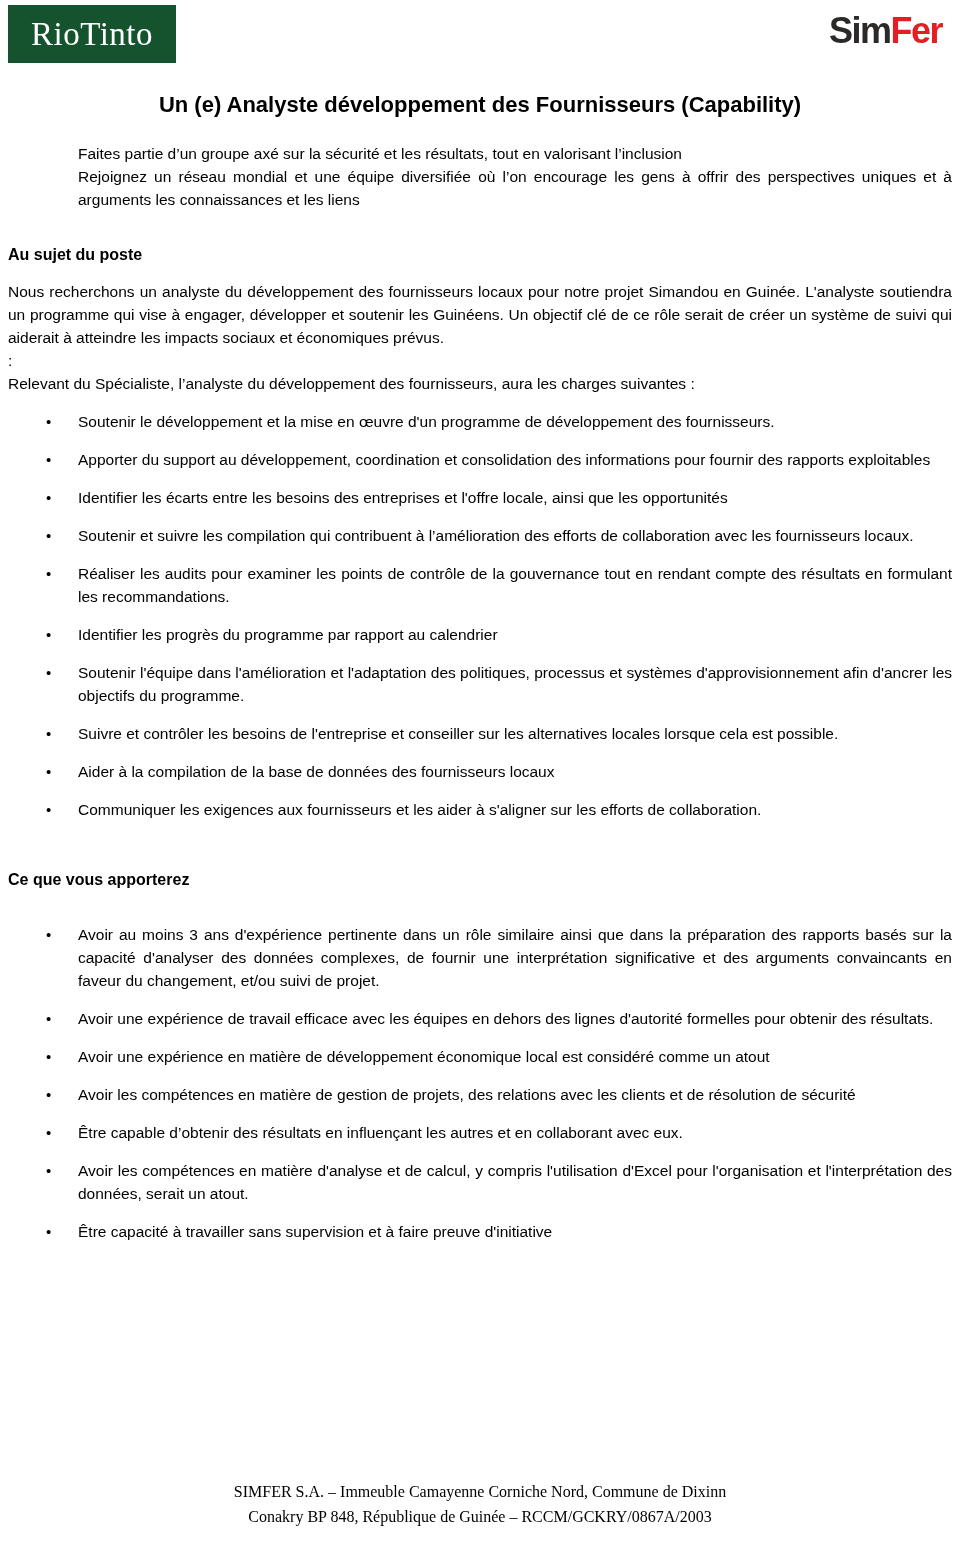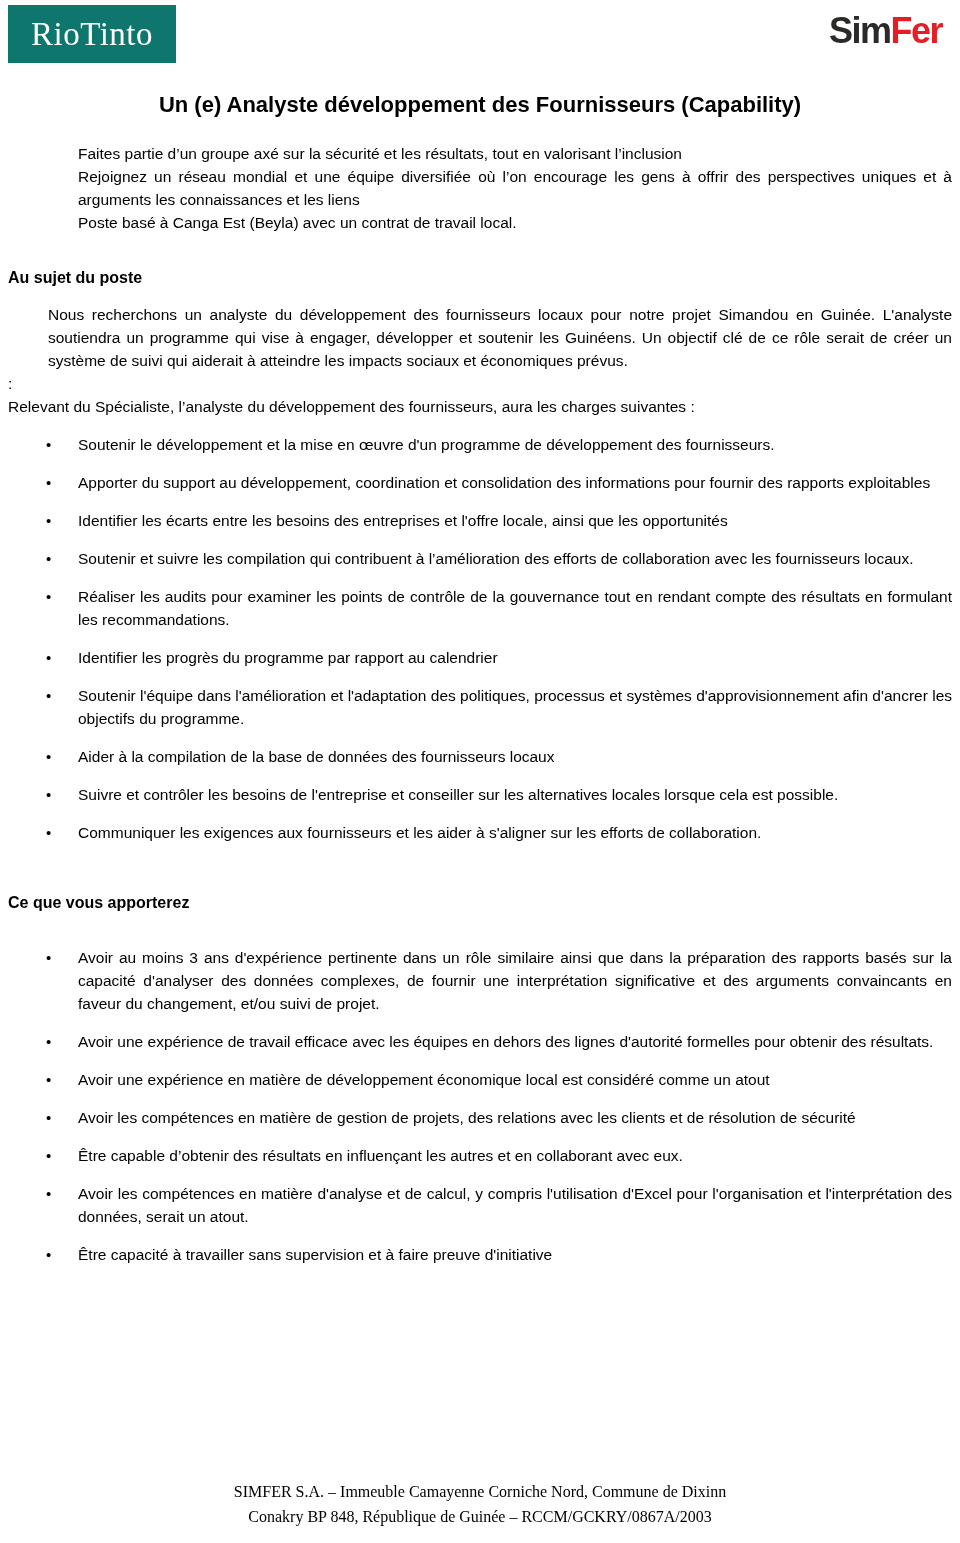--- a/index.html
+++ b/index.html
@@ -11,40 +11,40 @@
     font-size:15.5px; line-height:23px;
   }
   .page {
     width:960px; min-height:1543px;
     padding:5px 8px 14px 8px;
     display:flex; flex-direction:column;
   }
   
   .header-row { display:flex; justify-content:space-between; align-items:flex-start; }
   .rio-logo {
-    width:168px; height:58px; background:#0f766e;
+    width:168px; height:58px; background:#14532d;
     color:#ffffff; display:flex; align-items:center; justify-content:center;
     font-family:"Liberation Serif","DejaVu Serif",serif;
     font-size:33px; letter-spacing:0.5px; font-weight:400;
   }
   .simfer-logo {
     margin-top:8px; margin-right:10px;
     font-weight:700; font-size:36px; line-height:1; letter-spacing:-1.5px;
     white-space:nowrap;
   }
   .simfer-logo .sim { color:#2B2A29; }
   .simfer-logo .fer { color:#E31E24; }
   
   .doc-title { text-align:center; font-weight:700; font-size:22px; margin-top:30px; }
   
   .intro { margin-top:26px; margin-left:70px; }
   .intro p { text-align:justify; }
   
   .section-heading { font-weight:700; font-size:16px; margin-top:32px; }
-  .about-paragraph { margin-top:14px; text-align:justify;margin-left:40px; }
+  .about-paragraph { margin-top:14px; text-align:justify; }
   .colon-line, .lead-in { text-align:left; }
   
   ul.bullets { list-style:none; margin-top:15px; }
   ul.bullets li {
     position:relative; padding-left:70px; margin-bottom:15px;
     text-align:justify;
   }
   ul.bullets li::before {
     content:"\2022";
     position:absolute; left:38px; top:0;
@@ -71,39 +71,38 @@
     <div class="simfer-logo">
       <span class="sim">Sim</span><span class="fer">Fer</span>
     </div>
   </div>
 
   <div class="doc-title">Un (e) Analyste développement des Fournisseurs (Capability)</div>
 
   <div class="intro">
     <p>Faites partie d’un groupe axé sur la sécurité et les résultats, tout en valorisant l’inclusion</p>
     <p>Rejoignez un réseau mondial et une équipe diversifiée où l’on encourage les gens à offrir des perspectives uniques et à arguments les connaissances et les liens</p>
-    <p>Poste basé à Canga Est (Beyla) avec un contrat de travail local.</p>
   </div>
 
   <div class="section-heading">Au sujet du poste</div>
 
   <p class="about-paragraph">Nous recherchons un analyste du développement des fournisseurs locaux pour notre projet Simandou en Guinée. L'analyste soutiendra un programme qui vise à engager, développer et soutenir les Guinéens. Un objectif clé de ce rôle serait de créer un système de suivi qui aiderait à atteindre les impacts sociaux et économiques prévus.</p>
   <p class="colon-line">:</p>
   <p class="lead-in">Relevant du Spécialiste, l’analyste du développement des fournisseurs, aura les charges suivantes :</p>
 
   <ul class="bullets">
     <li>Soutenir le développement et la mise en œuvre d'un programme de développement des fournisseurs.</li>
     <li>Apporter du support au développement, coordination et consolidation des informations pour fournir des rapports exploitables</li>
     <li>Identifier les écarts entre les besoins des entreprises et l'offre locale, ainsi que les opportunités</li>
     <li>Soutenir et suivre les compilation qui contribuent à l’amélioration des efforts de collaboration avec les fournisseurs locaux.</li>
     <li>Réaliser les audits pour examiner les points de contrôle de la gouvernance tout en rendant compte des résultats en formulant les recommandations.</li>
     <li>Identifier les progrès du programme par rapport au calendrier</li>
     <li>Soutenir l'équipe dans l'amélioration et l'adaptation des politiques, processus et systèmes d'approvisionnement afin d'ancrer les objectifs du programme.</li>
+    <li>Suivre et contrôler les besoins de l'entreprise et conseiller sur les alternatives locales lorsque cela est possible.</li>
     <li>Aider à la compilation de la base de données des fournisseurs locaux</li>
-    <li>Suivre et contrôler les besoins de l'entreprise et conseiller sur les alternatives locales lorsque cela est possible.</li>
     <li>Communiquer les exigences aux fournisseurs et les aider à s'aligner sur les efforts de collaboration.</li>
   </ul>
 
   <div class="section-heading">Ce que vous apporterez</div>
 
   <ul class="bullets second">
     <li>Avoir au moins 3 ans d'expérience pertinente dans un rôle similaire ainsi que dans la préparation des rapports basés sur la capacité d'analyser des données complexes, de fournir une interprétation significative et des arguments convaincants en faveur du changement, et/ou suivi de projet.</li>
     <li>Avoir une expérience de travail efficace avec les équipes en dehors des lignes d'autorité formelles pour obtenir des résultats.</li>
     <li>Avoir une expérience en matière de développement économique local est considéré comme un atout</li>
     <li>Avoir les compétences en matière de gestion de projets, des relations avec les clients et de résolution de sécurité</li>

